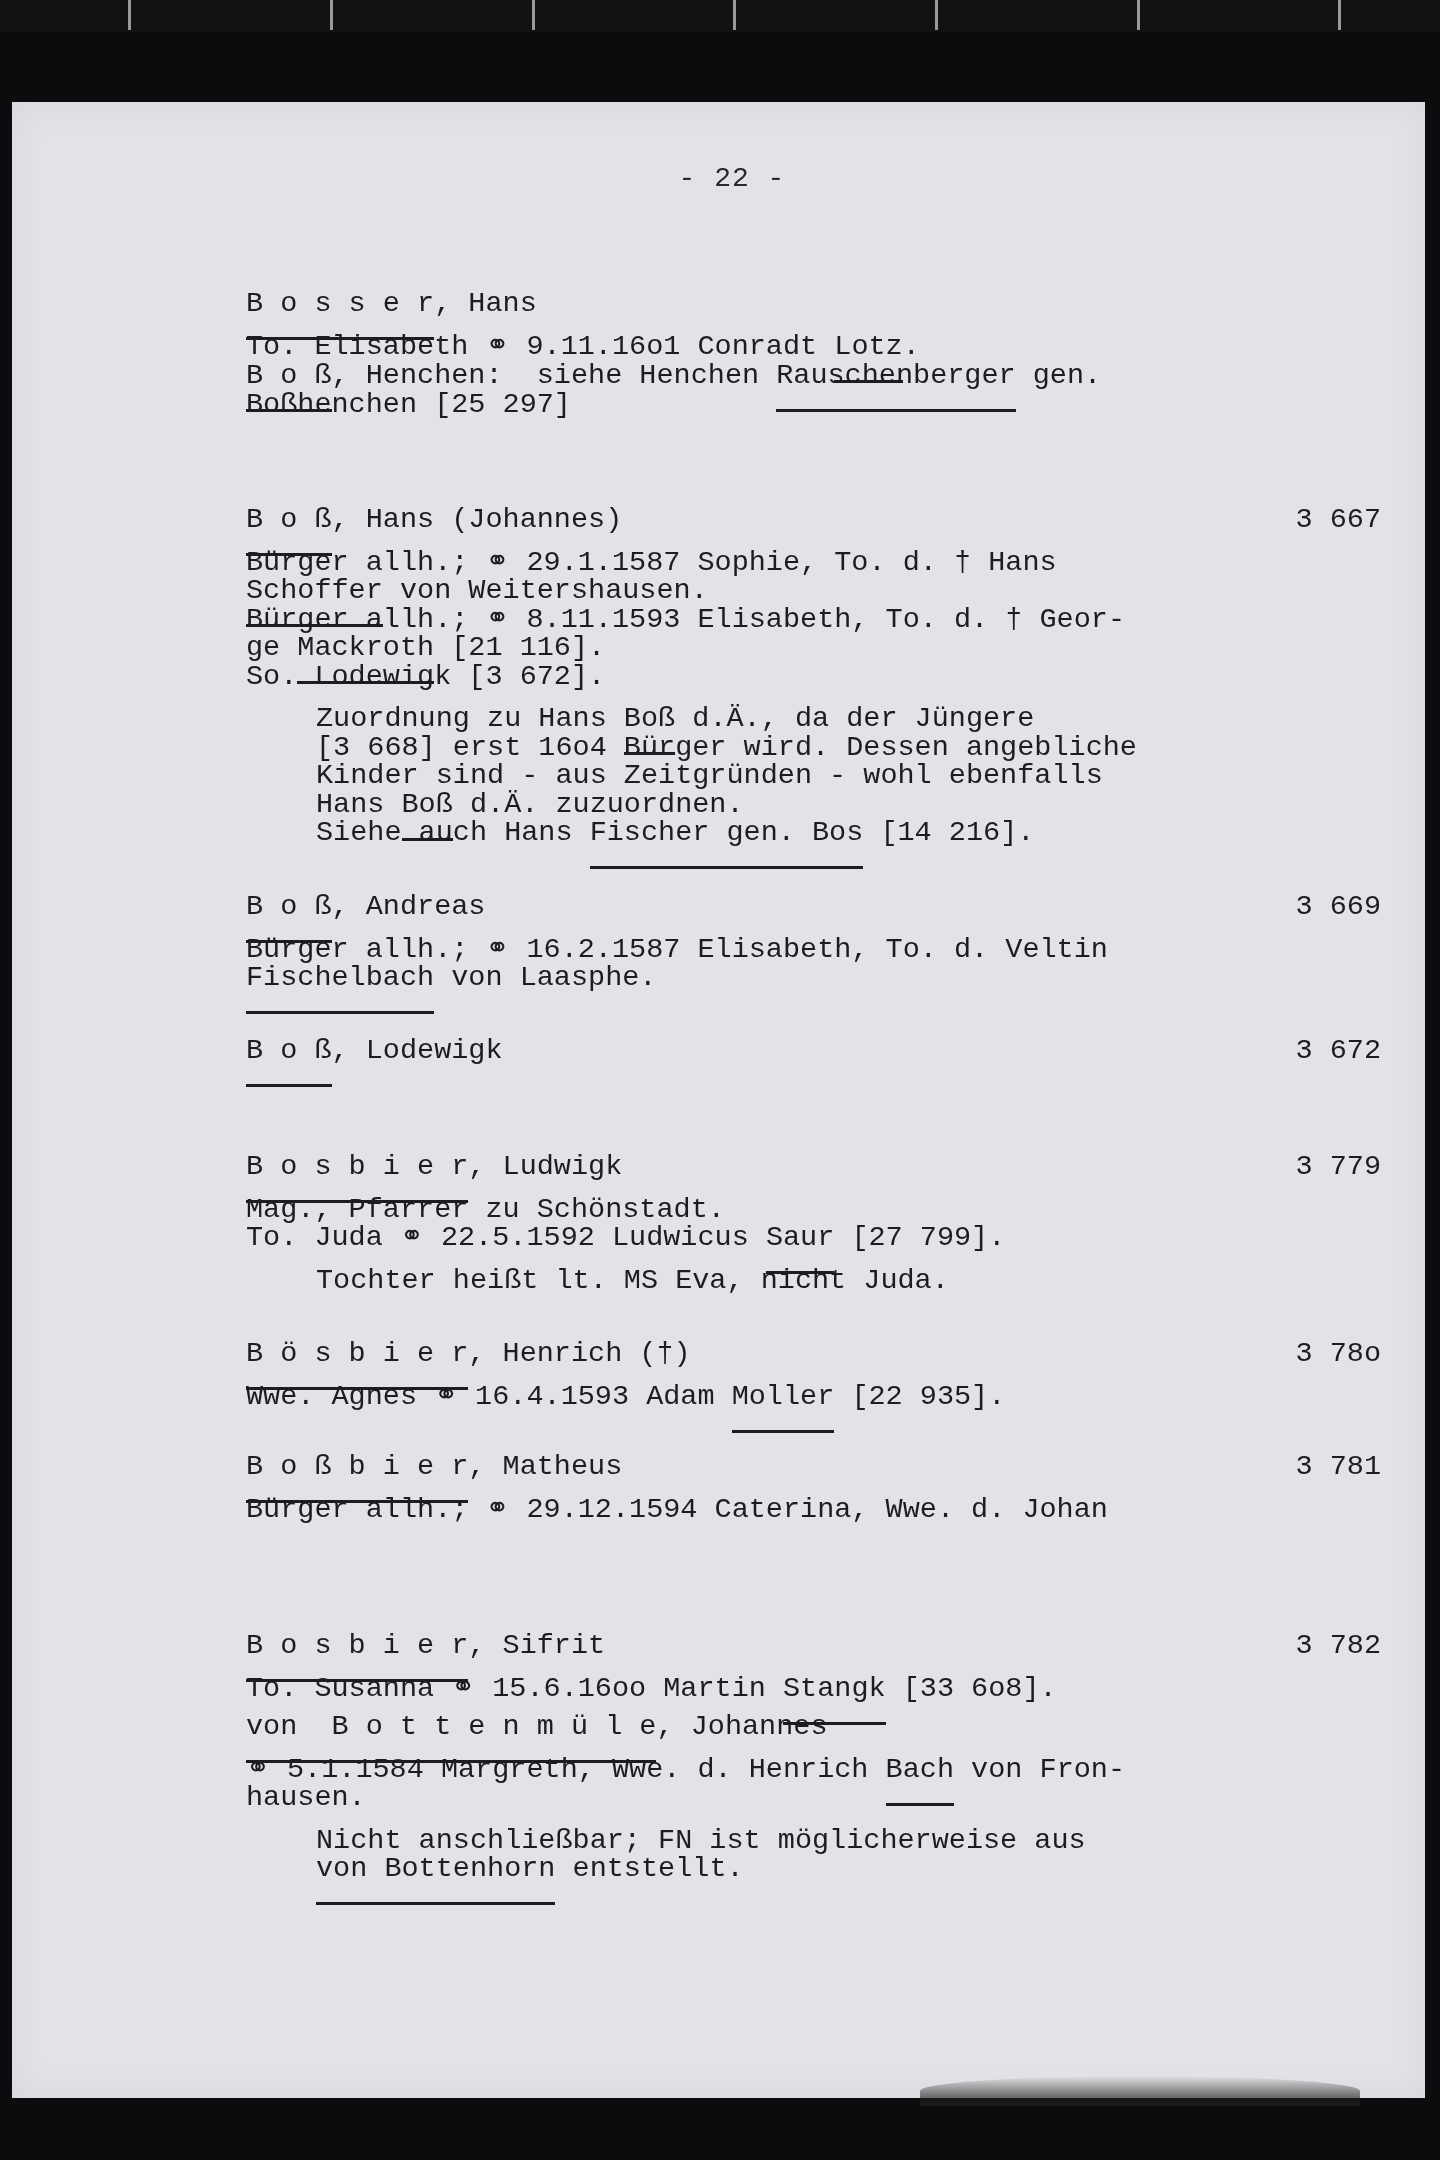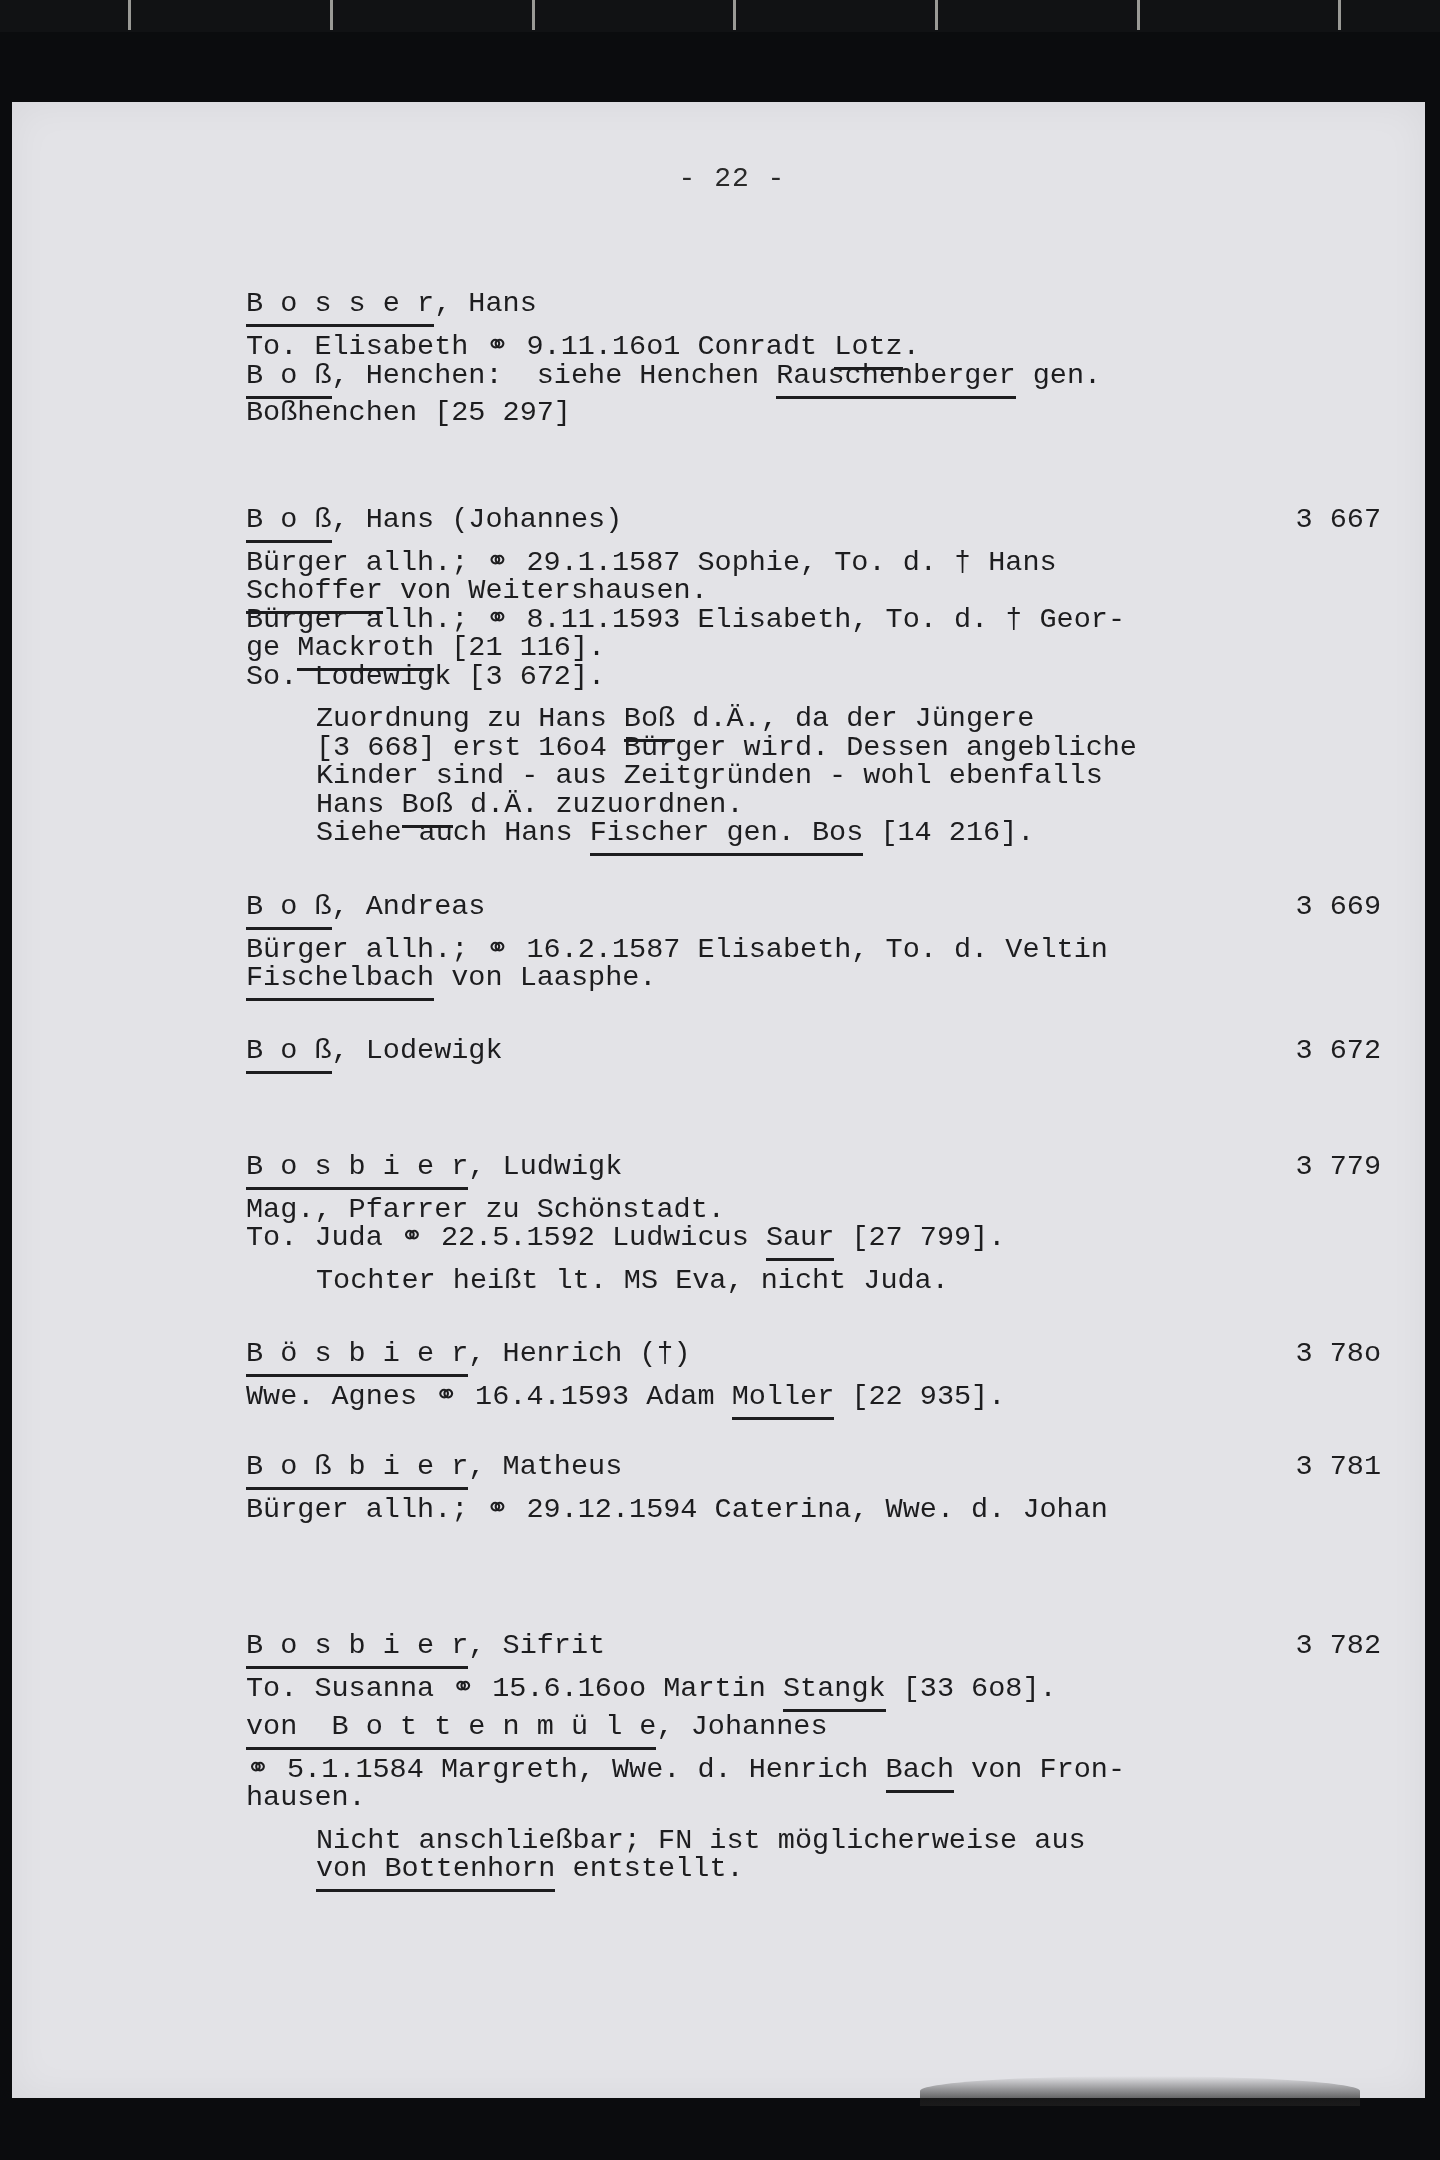--- a/index.html
+++ b/index.html
@@ -28,21 +28,21 @@
   .content {
     position: absolute; left: 246px; top: 290px; width: 1120px;
     font-size: 28.5px; line-height: 28.5px; color: #1d1d1f;
   }
   .entry { position: relative; margin-bottom: 44px; }
   .head { position: relative; height: 28.5px; margin-bottom: 14px; }
   .num { position: absolute; right: -15px; top: 0; }
   .line { white-space: pre; }
   .note { padding-left: 70px; margin-top: 14px; }
   .note .line { white-space: pre; }
-  u { text-decoration: none; border-bottom: 3px solid #1d1d1f; padding-bottom: 4px; }
+  u { text-decoration: none; border-bottom: 3px solid #1d1d1f; padding-bottom: 17px; }
 </style>
 </head>
 <body>
 
 <div class="ruler" id="ruler">
     <div class="tick" style="left: 128px;"></div>
     <div class="tick" style="left: 330px;"></div>
     <div class="tick" style="left: 532px;"></div>
     <div class="tick" style="left: 733px;"></div>
     <div class="tick" style="left: 935px;"></div>
@@ -57,21 +57,21 @@
 <div class="pagenum">- 22 -</div>
 
 <div class="content" id="content">
     <div class="entry" style="position: absolute; left: 0px; top: 0px; width: 1120px;">
       <div class="head">
         <div class="line"><u>B o s s e r</u>, Hans</div>
       </div>
       <div class="line">To. Elisabeth ⚭ 9.11.16o1 Conradt <u>Lotz</u>.</div>
     </div>
     <div class="entry" style="position: absolute; left: 0px; top: 72px; width: 1120px;">
-      <div class="head" style="margin-bottom: 8px;">
+      <div class="head" style="margin-bottom: 0px;">
         <div class="line"><u>B o ß</u>, Henchen:  siehe Henchen <u>Rauschenberger</u> gen.</div>
       </div>
       <div class="line">Boßhenchen [25 297]</div>
     </div>
     <div class="entry" style="position: absolute; left: 0px; top: 216px; width: 1120px;">
       <div class="head">
         <div class="line"><u>B o ß</u>, Hans (Johannes)</div>
         <div class="num">3 667</div>
       </div>
       <div class="line">Bürger allh.; ⚭ 29.1.1587 Sophie, To. d. † Hans</div>

